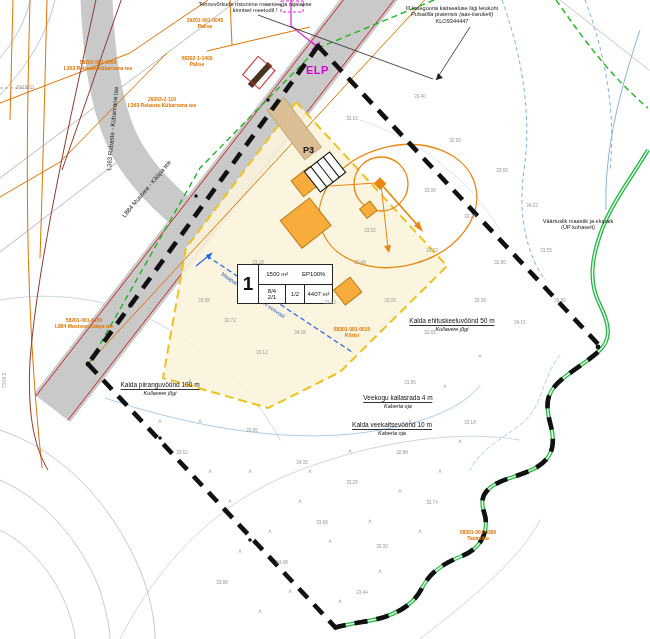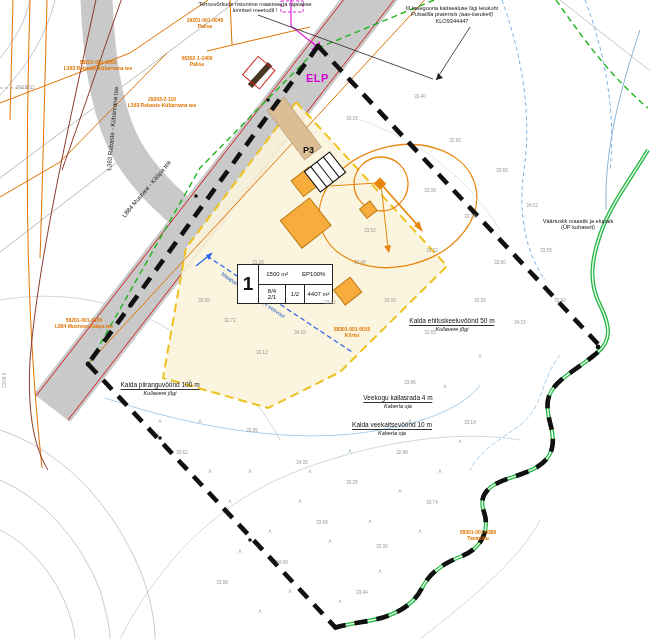--- a/index.html
+++ b/index.html
@@ -8,21 +8,21 @@
   #plan svg{position:absolute;left:0;top:0;}
   .lbl{position:absolute;transform:translate(-50%,0);text-align:center;white-space:nowrap;line-height:1.15;}
   .cad{color:#e07300;font-weight:bold;font-size:5px;}
   .zone{font-size:6.5px;color:#111;}
   .zone .t{border-bottom:.8px solid #333;padding-bottom:.5px;display:inline-block;}
   .zone .s{font-style:italic;font-size:5.5px;display:block;}
   .note{font-size:5.6px;color:#1a1a1a;}
   .roadlbl{position:absolute;font-size:6.2px;color:#222;white-space:nowrap;transform-origin:center;}
   .elev{position:absolute;font-size:4.5px;color:#9a948c;white-space:nowrap;transform:translate(-50%,-50%);}
   .veg{position:absolute;font-size:6px;color:#86a786;transform:translate(-50%,-50%);}
-  .elp{position:absolute;font-size:11px;font-weight:bold;color:#d400d4;letter-spacing:.5px;margin-top:8px;}
+  .elp{position:absolute;font-size:11px;font-weight:bold;color:#d400d4;letter-spacing:.5px;}
   .p3{position:absolute;font-size:9px;font-weight:bold;color:#111;}
   .drain{position:absolute;font-size:5.5px;color:#2257c4;white-space:nowrap;transform-origin:left center;}
   .plotbox{position:absolute;left:237px;top:264px;width:94px;height:38px;background:#fff;
            border:1.2px solid #222;display:flex;font-size:6px;color:#111;}
   .plotbox .num{width:20px;border-right:1px solid #222;display:flex;align-items:center;justify-content:center;
                 font-size:19px;font-weight:bold;}
   .plotbox .rt{flex:1;display:flex;flex-direction:column;}
   .plotbox .r1{flex:1;display:flex;border-bottom:1px solid #222;}
   .plotbox .r1 span{flex:1;display:flex;align-items:center;justify-content:center;}
   .plotbox .r2{flex:1;display:flex;}

